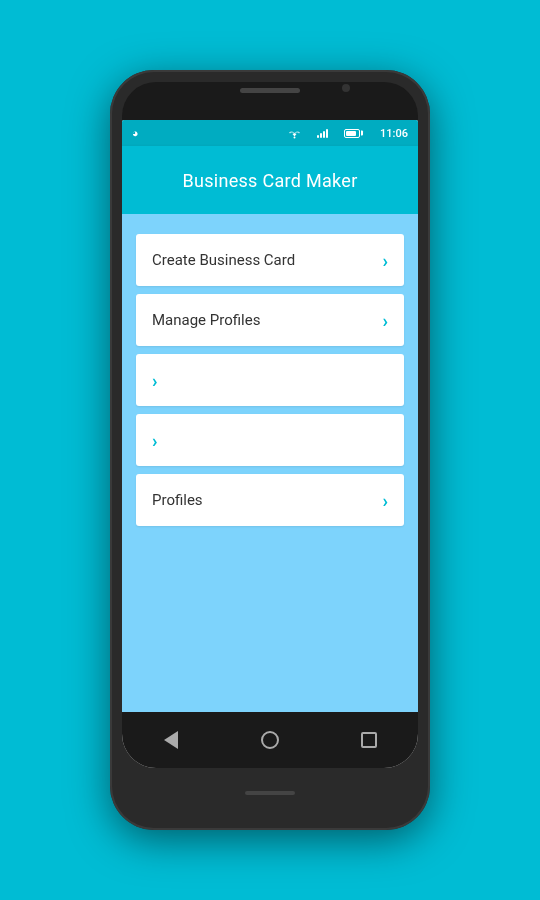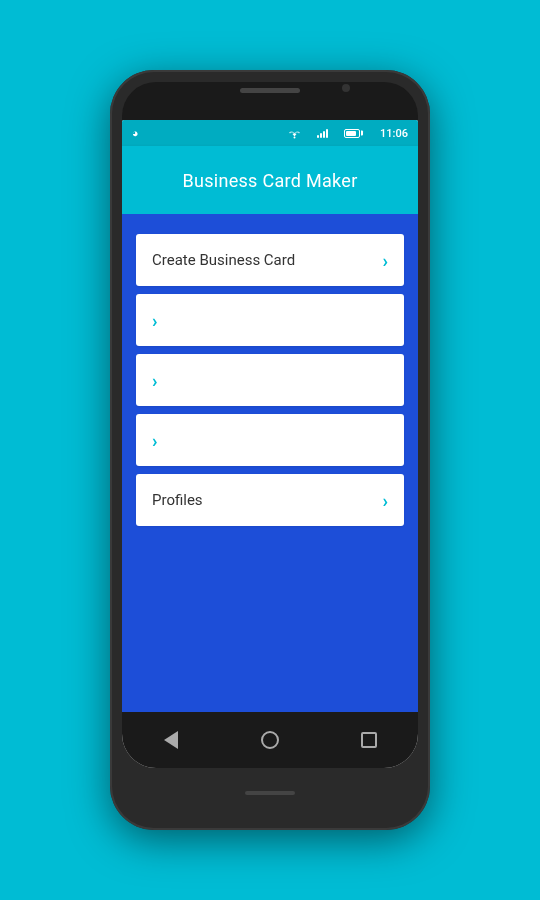--- a/index.html
+++ b/index.html
@@ -166,21 +166,21 @@
     .app-title {
       color: white;
       font-size: 18px;
       font-weight: 400;
       letter-spacing: 0.3px;
     }
 
     
     .content {
       flex: 1;
-      background: #1d4ed8;
+      background: #7dd3fc;
       padding: 20px 0;
       display: flex;
       flex-direction: column;
       gap: 0;
     }
 
     
     .menu-list {
       display: flex;
       flex-direction: column;
@@ -319,20 +319,21 @@
 
       <div class="content">
         <div class="menu-list">
 
           <div class="menu-item">
             <span class="menu-item-label">Create Business Card</span>
             <span class="chevron">›</span>
           </div>
 
           <div class="menu-item">
+            <span class="menu-item-label">Manage Profiles</span>
             <span class="chevron">›</span>
           </div>
 
           <div class="menu-item">
             <span class="chevron">›</span>
           </div>
 
           <div class="menu-item">
             <span class="chevron">›</span>
           </div>

